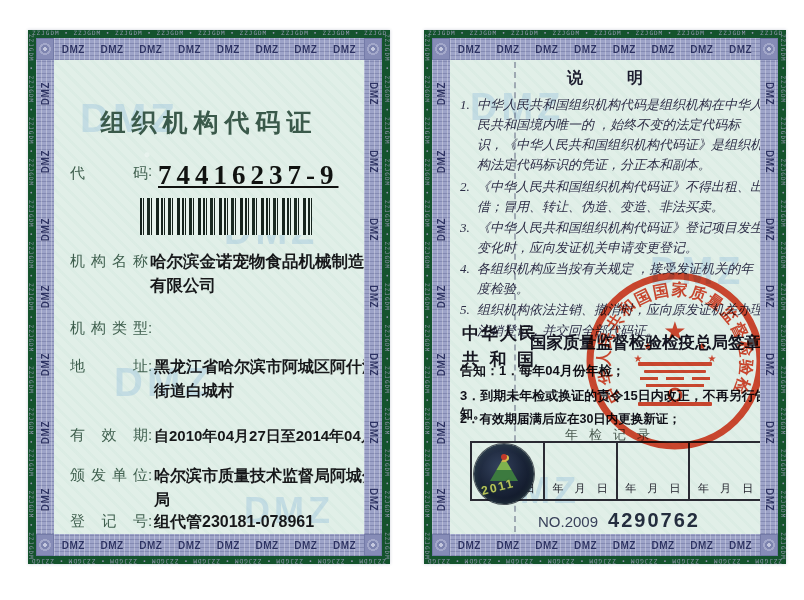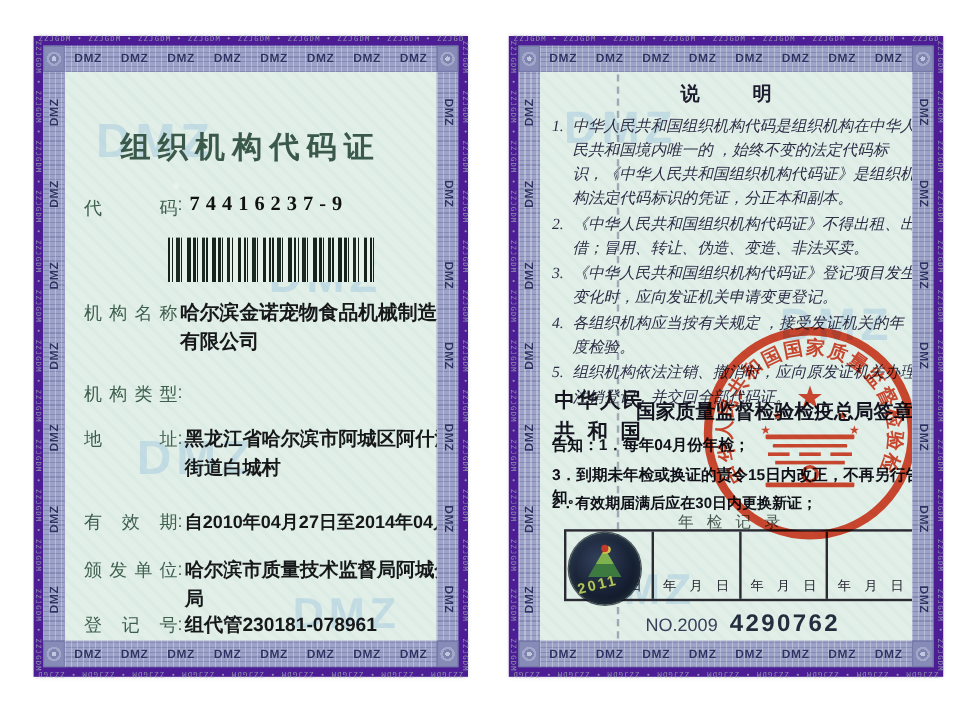--- a/index.html
+++ b/index.html
@@ -2,21 +2,21 @@
 <html><head>
 <meta charset="utf-8">
 <style>
   * { margin:0; padding:0; box-sizing:border-box; }
   html,body { width:804px; height:600px; background:#ffffff; overflow:hidden;
               font-family:"Liberation Sans", sans-serif; }
   .stage { position:relative; width:804px; height:600px; background:#ffffff; }
 
   
   .page { position:absolute; top:30px; width:362px; height:534px;
-          background:#4c1d95; box-shadow:0 0 3px rgba(60,70,110,.25); }
+          background:#14532d; box-shadow:0 0 3px rgba(60,70,110,.25); }
   .page.left  { left:28px; }
   .page.right { left:424px; }
 
   
   .micro { position:absolute; font-size:6px; color:#9196ad; letter-spacing:1px;
            white-space:nowrap; overflow:hidden; font-family:"DejaVu Sans Mono", monospace; }
   .micro.h { left:4px; right:4px; height:8px; line-height:8px; }
   .micro.h.top { top:-1px; }
   .micro.h.bot { bottom:-1px; transform:scale(-1,-1); }
   .micro.v { top:4px; bottom:4px; width:8px; writing-mode:vertical-rl; line-height:8px; }
@@ -53,21 +53,21 @@
                 font-size:25px; font-weight:bold; letter-spacing:6px; color:#3a594a; }
   .t1 { top:13px; } .t2 { top:46px; }
 
   .f-label { position:absolute; color:#3f5f4e; font-size:15px; width:78px;
              display:flex; justify-content:space-between; }
   .f-colon { color:#3f5f4e; font-size:15px; position:absolute; }
   .f-value { position:absolute; color:#17181a; font-weight:bold; font-size:16px;
              line-height:24px; }
 
   .code-value { position:absolute; font-family:"Liberation Serif", serif;
-                font-weight:bold; font-size:17px; letter-spacing:5px; color:#101210; }
+                font-weight:bold; font-size:27px; letter-spacing:5px; color:#101210;text-decoration:underline; }
   .barcode { position:absolute; left:86px; top:138px; width:172px; height:37px;
              background:repeating-linear-gradient(90deg,
                #16231d 0 2px, #e7f2ec 2px 3px, #16231d 3px 4px, #e7f2ec 4px 7px,
                #1b2a22 7px 10px, #e7f2ec 10px 11px, #16231d 11px 12px, #e7f2ec 12px 16px,
                #16231d 16px 19px, #e7f2ec 19px 21px); }
 
   
   .fold { position:absolute; left:64px; top:2px; bottom:2px; width:0;
           border-left:2px dashed rgba(55,58,95,.38); }
   .expl-title { position:absolute; top:8px; left:0; right:0; text-align:center;

